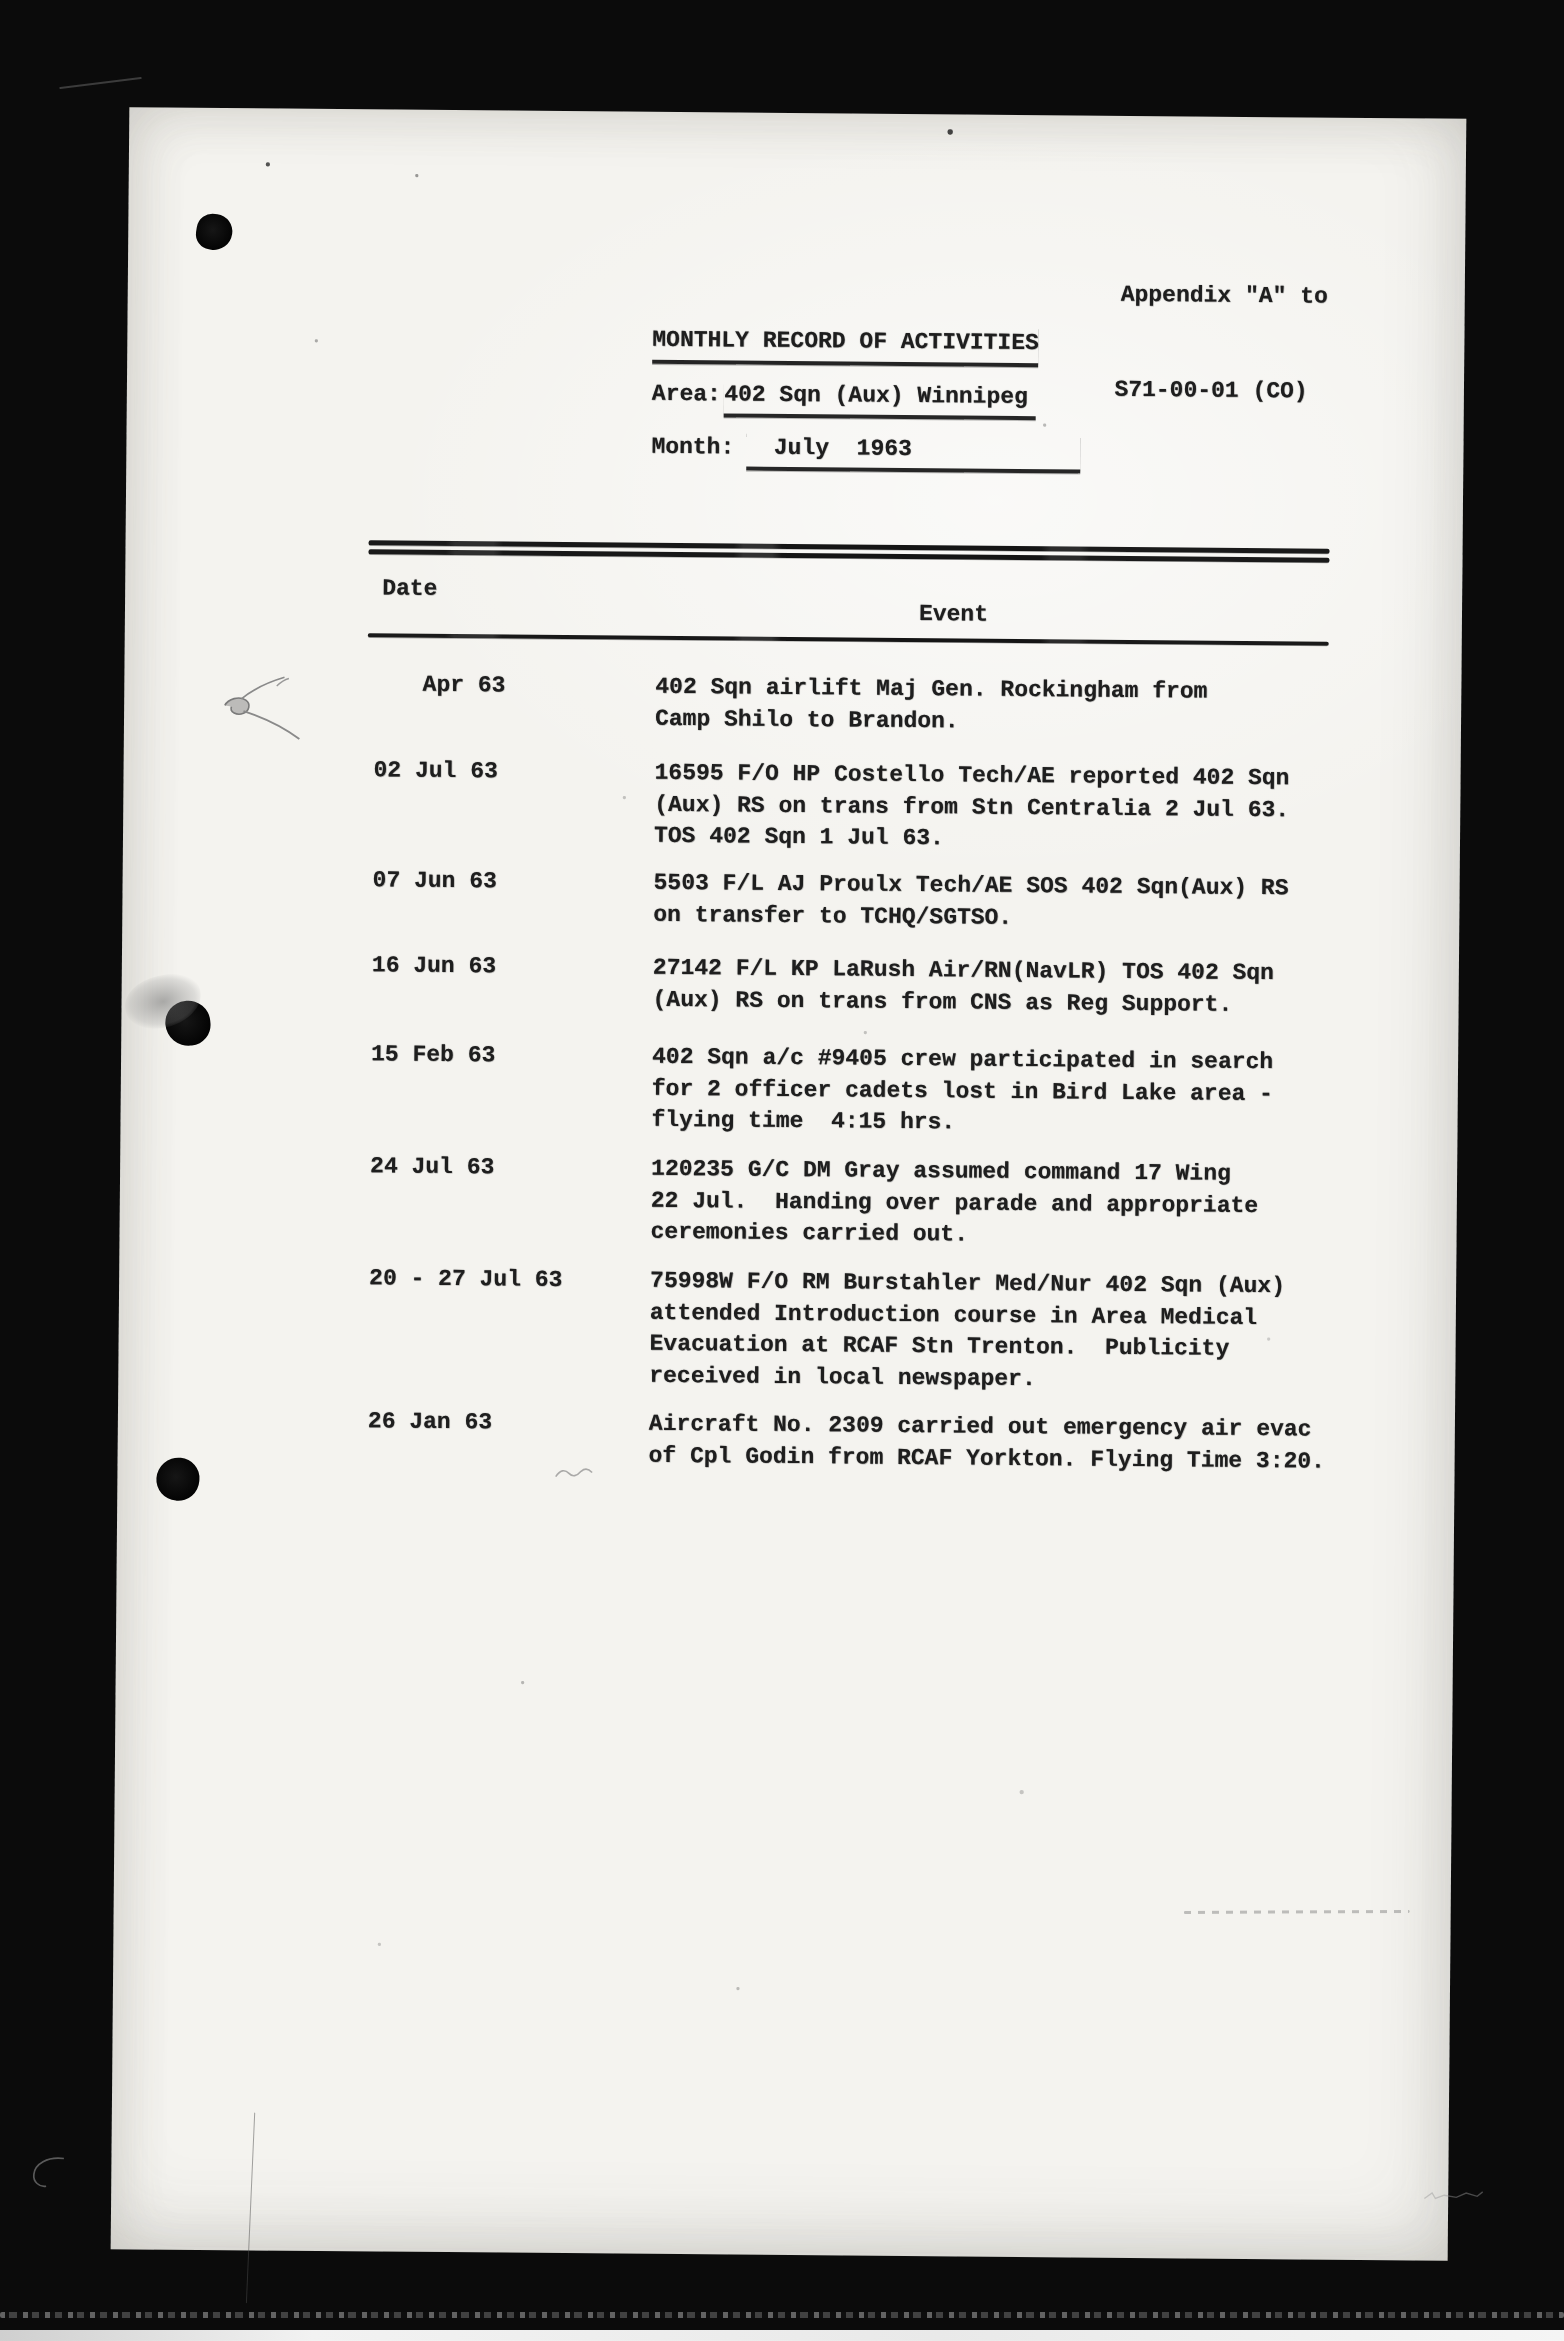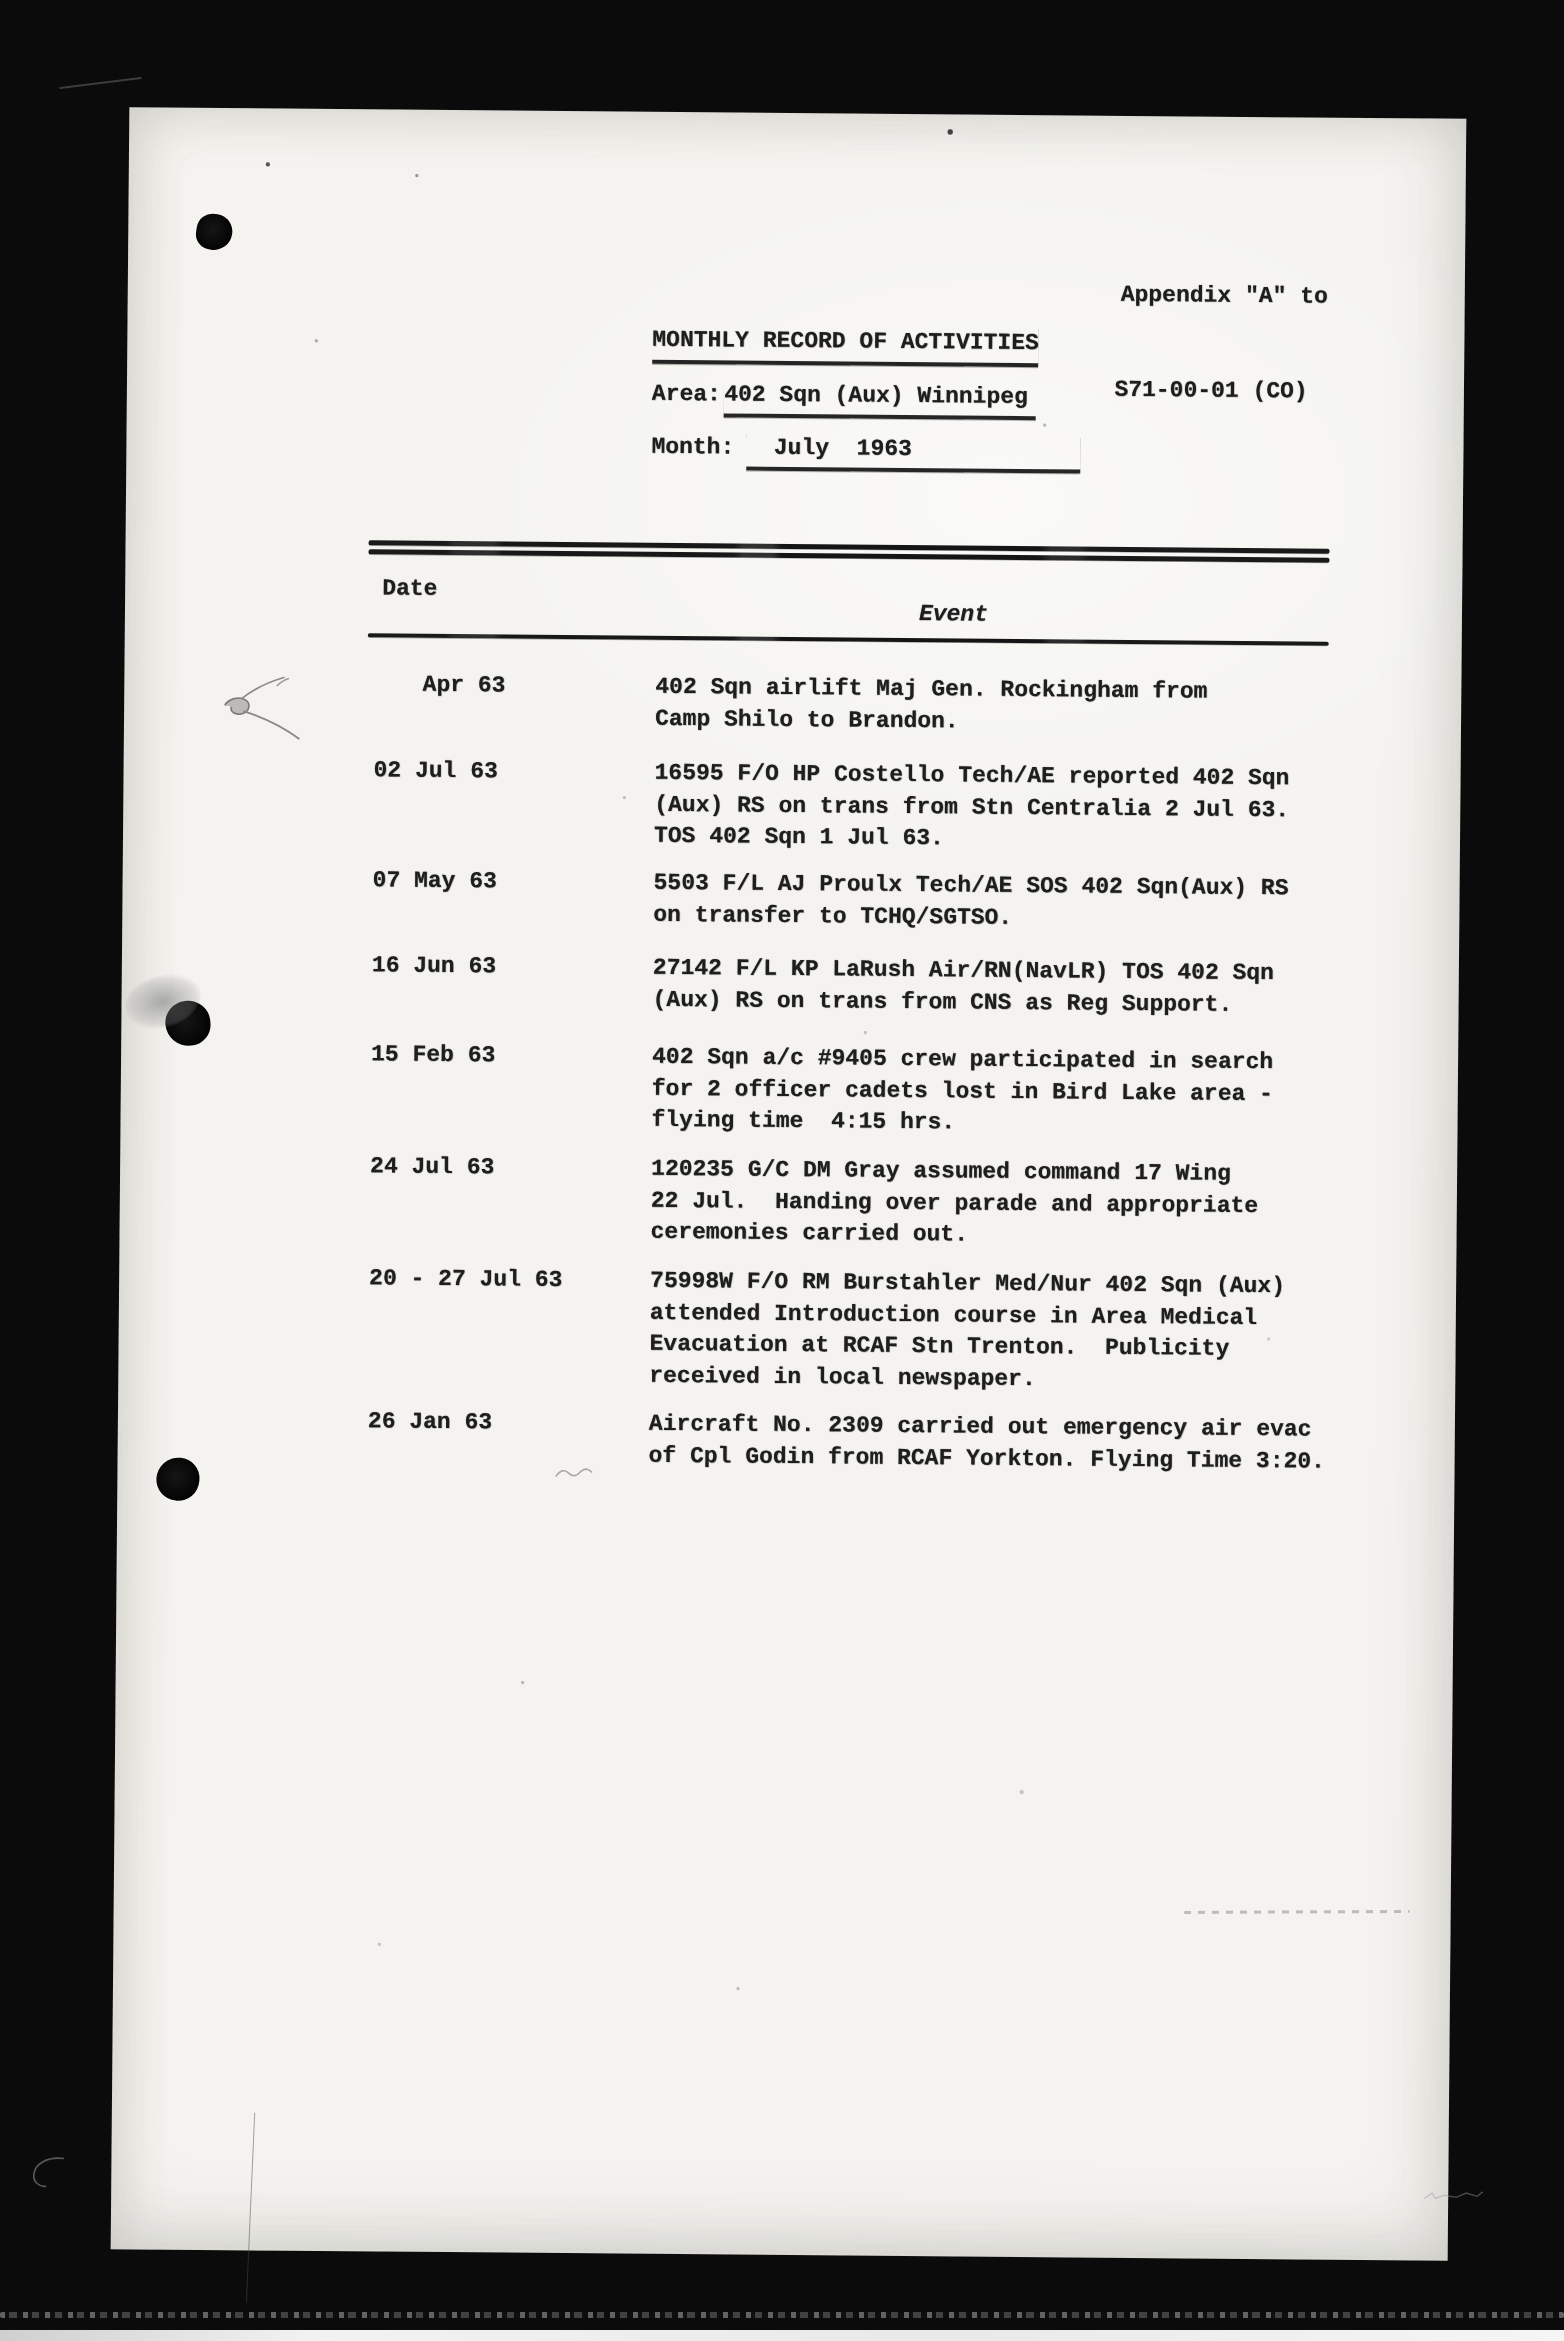--- a/index.html
+++ b/index.html
@@ -69,21 +69,21 @@
     position:absolute;left:243px;width:961px;height:5px;
     background:linear-gradient(90deg,#1a1a1a 0 8%,#2e2e2e 9% 13%,#181818 14% 38%,
       #303030 39% 42%,#151515 43% 70%,#2b2b2b 71% 74%,#1a1a1a 75% 100%);
     border-radius:2.2px;
     box-shadow:0 0.6px 0.6px rgba(40,40,40,.4);
   }
   .rule-a{top:431px;}
   .rule-b{top:440px;}
   .rule-single{top:524px;height:4.4px;}
   .hdr-date{left:257px;top:464px;}
-  .hdr-event{left:794px;top:485px;font-style:italic;}
+  .hdr-event{left:794px;top:485px;}
   .trow{position:absolute;left:0;width:1337px;}
   .cell-date{position:absolute;left:250px;top:0;white-space:pre;
     font:inherit;}
   .trow .cell-date.indent{padding-left:3.5ch;}
   .cell-event{position:absolute;left:531px;top:0;width:713px;}
   .trow,.cell-date,.cell-event{font-size:23px;line-height:31.5px;font-weight:700;}
   .cell-date,.cell-event{
     font-family:"Liberation Mono","DejaVu Sans Mono",monospace;
     color:#1e1e1e;text-shadow:0 0 1.1px rgba(40,40,40,.55),0.6px 0.6px 0.6px rgba(60,60,60,.25);
     white-space:pre-wrap;
@@ -177,21 +177,21 @@
           <div class="cell-event">402 Sqn airlift Maj Gen. Rockingham from
 Camp Shilo to Brandon.</div>
         </div>
         <div class="trow" style="top: 646px;">
           <div class="cell-date">02 Jul 63</div>
           <div class="cell-event">16595 F/O HP Costello Tech/AE reported 402 Sqn
 (Aux) RS on trans from Stn Centralia 2 Jul 63.
 TOS 402 Sqn 1 Jul 63.</div>
         </div>
         <div class="trow" style="top: 756px;">
-          <div class="cell-date">07 May 63</div>
+          <div class="cell-date">07 Jun 63</div>
           <div class="cell-event">5503 F/L AJ Proulx Tech/AE SOS 402 Sqn(Aux) RS
 on transfer to TCHQ/SGTSO.</div>
         </div>
         <div class="trow" style="top: 841px;">
           <div class="cell-date">16 Jun 63</div>
           <div class="cell-event">27142 F/L KP LaRush Air/RN(NavLR) TOS 402 Sqn
 (Aux) RS on trans from CNS as Reg Support.</div>
         </div>
         <div class="trow" style="top: 930px;">
           <div class="cell-date">15 Feb 63</div>

